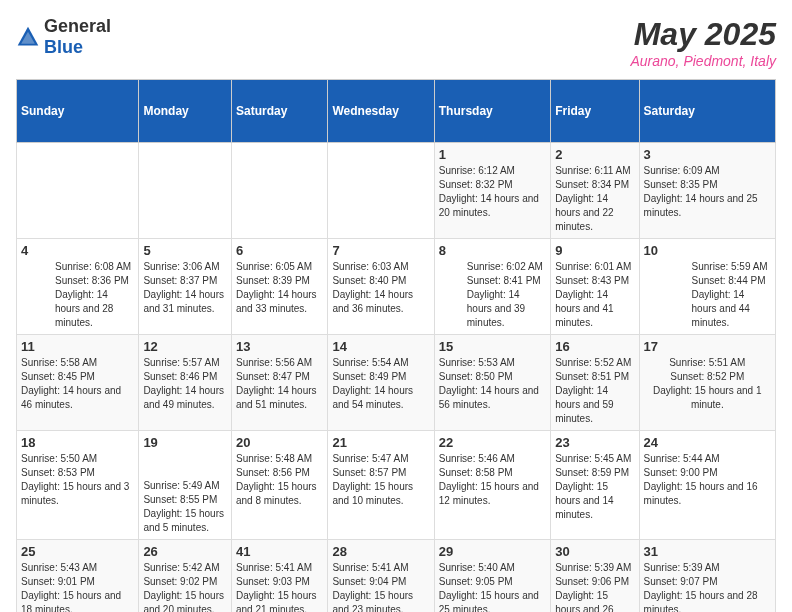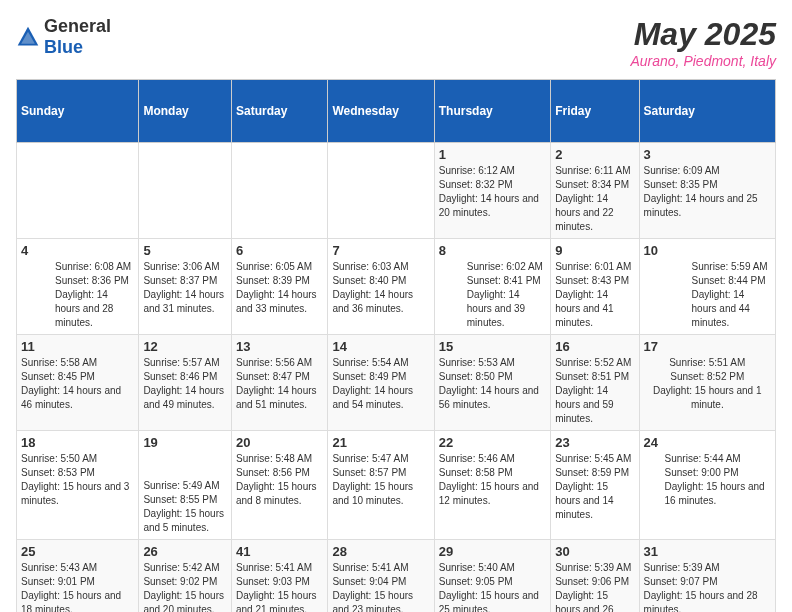--- a/index.html
+++ b/index.html
@@ -264,21 +264,21 @@
 Daylight: 15 hours and 12 minutes.</div>
         </td>
         <td>
           <div class="day-num">23</div>
           <div class="day-info" style="white-space: pre-line;">Sunrise: 5:45 AM
 Sunset: 8:59 PM
 Daylight: 15 hours and 14 minutes.</div>
         </td>
         <td>
           <div class="day-num">24</div>
-          <div class="day-info" style="white-space: pre-line; margin-left: 21px;">Sunrise: 5:44 AM
+          <div class="day-info" style="white-space: pre-line;">Sunrise: 5:44 AM
 Sunset: 9:00 PM
 Daylight: 15 hours and 16 minutes.</div>
         </td>
       </tr>
       <tr>
         <td>
           <div class="day-num">25</div>
           <div class="day-info" style="white-space: pre-line;">Sunrise: 5:43 AM
 Sunset: 9:01 PM
 Daylight: 15 hours and 18 minutes.</div>

